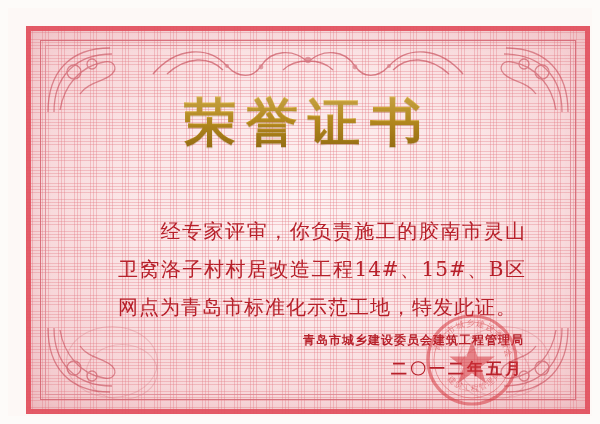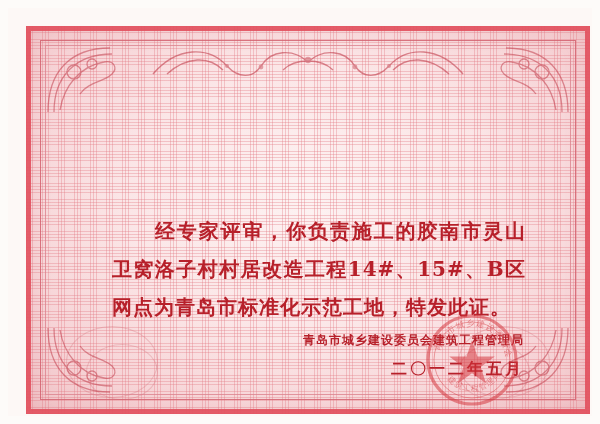--- a/index.html
+++ b/index.html
@@ -145,26 +145,26 @@
     font-size: 19px;
     font-weight: bold;
     color: #b7202a;
     letter-spacing: 1px;
     white-space: nowrap;
   }
 
   
   #body-text {
     position: absolute;
-    left: 86px;
+    left: 92px;
     right: 64px;
     top: 186px;
     font-family: "DejaVu Serif", serif;
     font-size: 20px;
-    font-weight: bold;
+    font-weight: normal;
     color: #b7202a;
     line-height: 38px;
     letter-spacing: 1px;
     text-align: justify;
   }
   #body-text .indent { display: inline-block; width: 42px; }
 
   
   #signature {
     position: absolute;
@@ -270,20 +270,21 @@
           <path d="M16,68 C20,44 36,24 60,20 C70,18 74,26 68,32 C60,40 44,40 36,52"></path>
           <circle cx="30" cy="30" r="7"></circle>
           <circle cx="48" cy="22" r="5"></circle>
         </g>
       </svg>
 
       <div id="inner-frame"></div>
       <div id="inner-frame2"></div>
       <div id="outer-frame"></div>
 
+      <div id="title">荣誉证书</div>
 
 
       <div id="body-text"><span class="indent"></span><span>经专家评审，你负责施工的胶南市灵山卫窝洛子村村居改造工程14#、15#、B区网点为青岛市标准化示范工地，特发此证。</span></div>
 
       <div id="signature">
         <div id="issuer">青岛市城乡建设委员会建筑工程管理局</div>
         <div id="date">二〇一二年五月</div>
       </div>
 
       <svg id="seal" viewBox="0 0 96 96">

